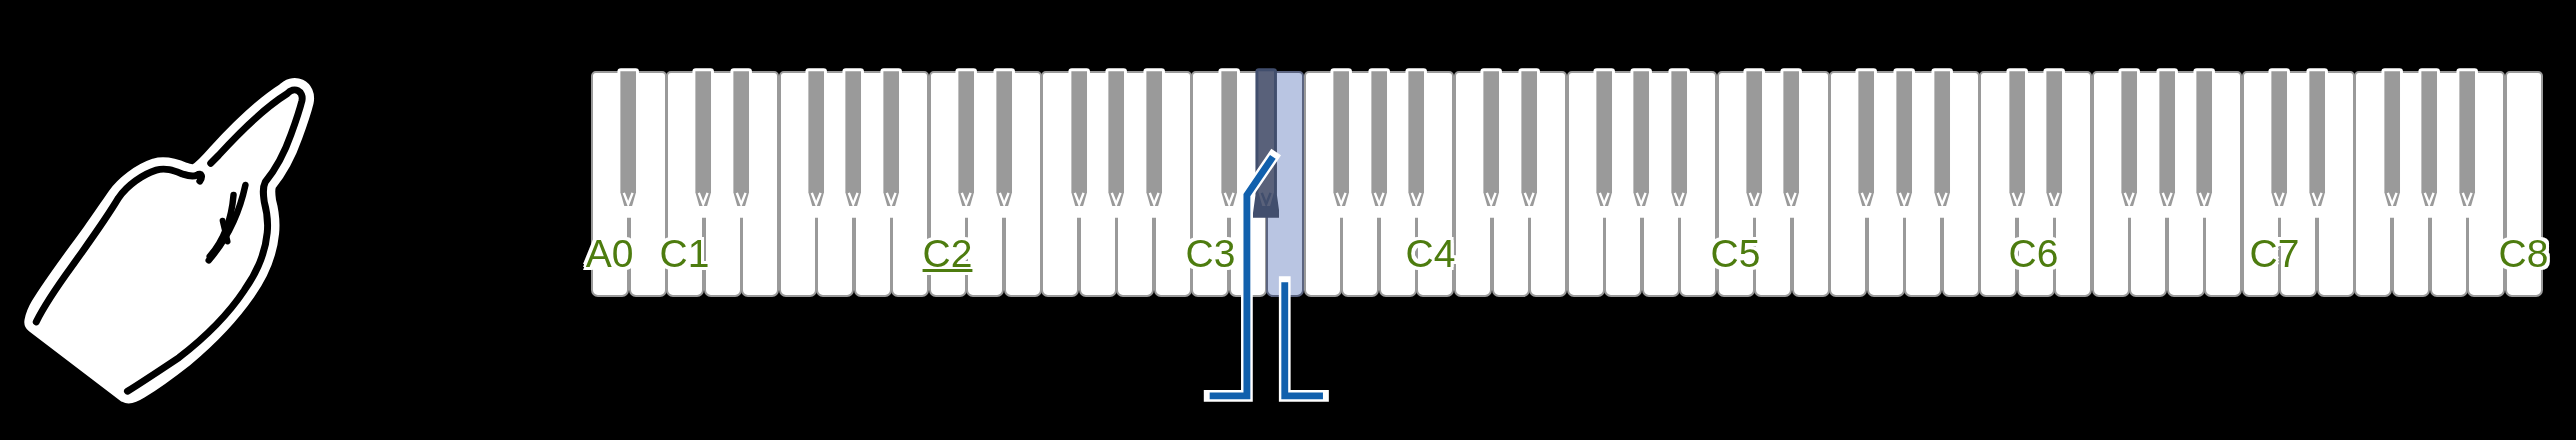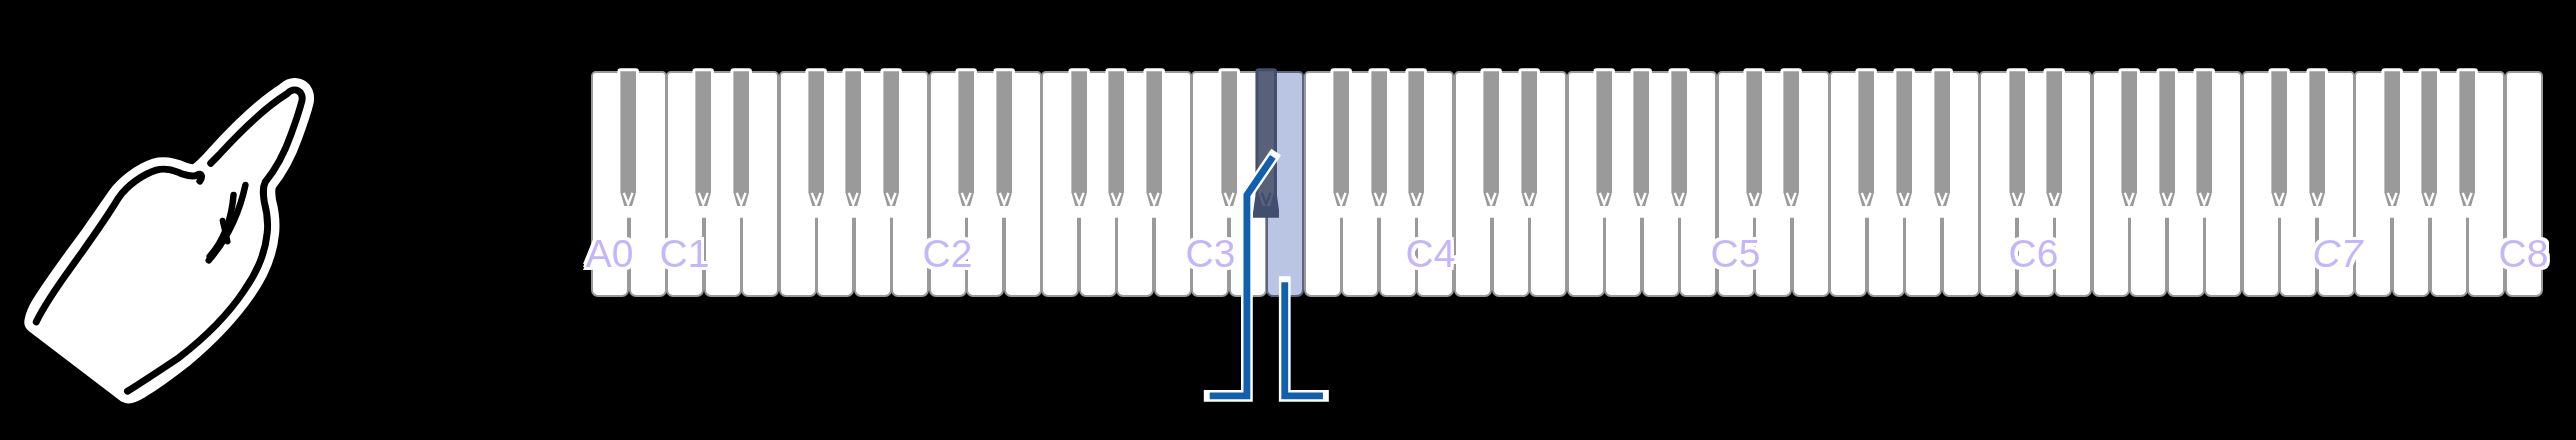--- a/index.html
+++ b/index.html
@@ -46,21 +46,21 @@
     z-index: 3;
   }
   .black-key svg { display: block; }
   .key-label {
     position: absolute;
     top: 161px;
     height: 43px;
     line-height: 43px;
     text-align: center;
     font-size: 39px;
-    color: #c4b5fd;
+    color: #4d7c0f;
     z-index: 4;
     pointer-events: none;
     white-space: nowrap;
     text-shadow:
       -2.9px 0 0 #ffffff, 2.9px 0 0 #ffffff, 0 -2.9px 0 #ffffff, 0 2.9px 0 #ffffff,
       -2px -2px 0 #ffffff, 2px -2px 0 #ffffff, -2px 2px 0 #ffffff, 2px 2px 0 #ffffff,
       -2.9px -2.9px 0 #ffffff, 2.9px 2.9px 0 #ffffff, -2.9px 2.9px 0 #ffffff, 2.9px -2.9px 0 #ffffff;
   }
   .callout-overlay {
     position: absolute;
@@ -424,26 +424,26 @@
       </div>
       <div class="black-key" style="left: 1863px;">
         <svg width="26.4" height="151" viewBox="0 0 27 154" xmlns="http://www.w3.org/2000/svg">
           <path d="M6 1 L21 1 Q24.5 1 24.5 4 L24.5 131 L27 149 L27 154 L0 154 L0 149 L2.5 131 L2.5 4 Q2.5 1 6 1 Z" fill="#ffffff"></path>
           <path d="M5.5 4 L21.5 4 L21.5 128 L17.5 142 L9.5 142 L5.5 128 Z" fill="#9a9a9a"></path>
           <path d="M9 128.5 L13.5 140 L18 128.5" stroke="#ffffff" stroke-width="2.5" fill="none"></path>
         </svg>
       </div>
       <div class="key-label" style="left: -7.8px; width: 53px;">A0</div>
       <div class="key-label" style="left: 67px; width: 53px;">C1</div>
-      <div class="key-label" style="left: 330px; width: 53px;">C2</div>
+      <div class="key-label" style="left: 330px; width: 53px; text-decoration: underline;">C2</div>
       <div class="key-label" style="left: 593px; width: 53px;">C3</div>
       <div class="key-label" style="left: 813px; width: 53px;">C4</div>
       <div class="key-label" style="left: 1118px; width: 53px;">C5</div>
       <div class="key-label" style="left: 1416px; width: 53px;">C6</div>
-      <div class="key-label" style="left: 1720px; width: 53px; font-style: italic;">C7</div>
+      <div class="key-label" style="left: 1657px; width: 53px;">C7</div>
       <div class="key-label" style="left: 1906px; width: 53px;">C8</div>
     </div>
 
   <svg class="callout-overlay" id="callouts" viewBox="0 0 2630 450" xmlns="http://www.w3.org/2000/svg">
       <g>
         <polyline points="1299.5384615384614,160 1273.0384615384614,199 1273.0384615384614,404 1235.0384615384614,404" fill="none" stroke="#ffffff" stroke-width="12" stroke-linecap="square" stroke-linejoin="miter"></polyline>
         <polyline points="1299.5384615384614,160 1273.0384615384614,199 1273.0384615384614,404 1235.0384615384614,404" fill="none" stroke="#1160ad" stroke-width="7" stroke-linecap="butt" stroke-linejoin="miter"></polyline>
       </g>
       <g>
         <polyline points="1311.6923076923076,288 1311.6923076923076,404 1350.6923076923076,404" fill="none" stroke="#ffffff" stroke-width="12" stroke-linecap="square" stroke-linejoin="miter"></polyline>

